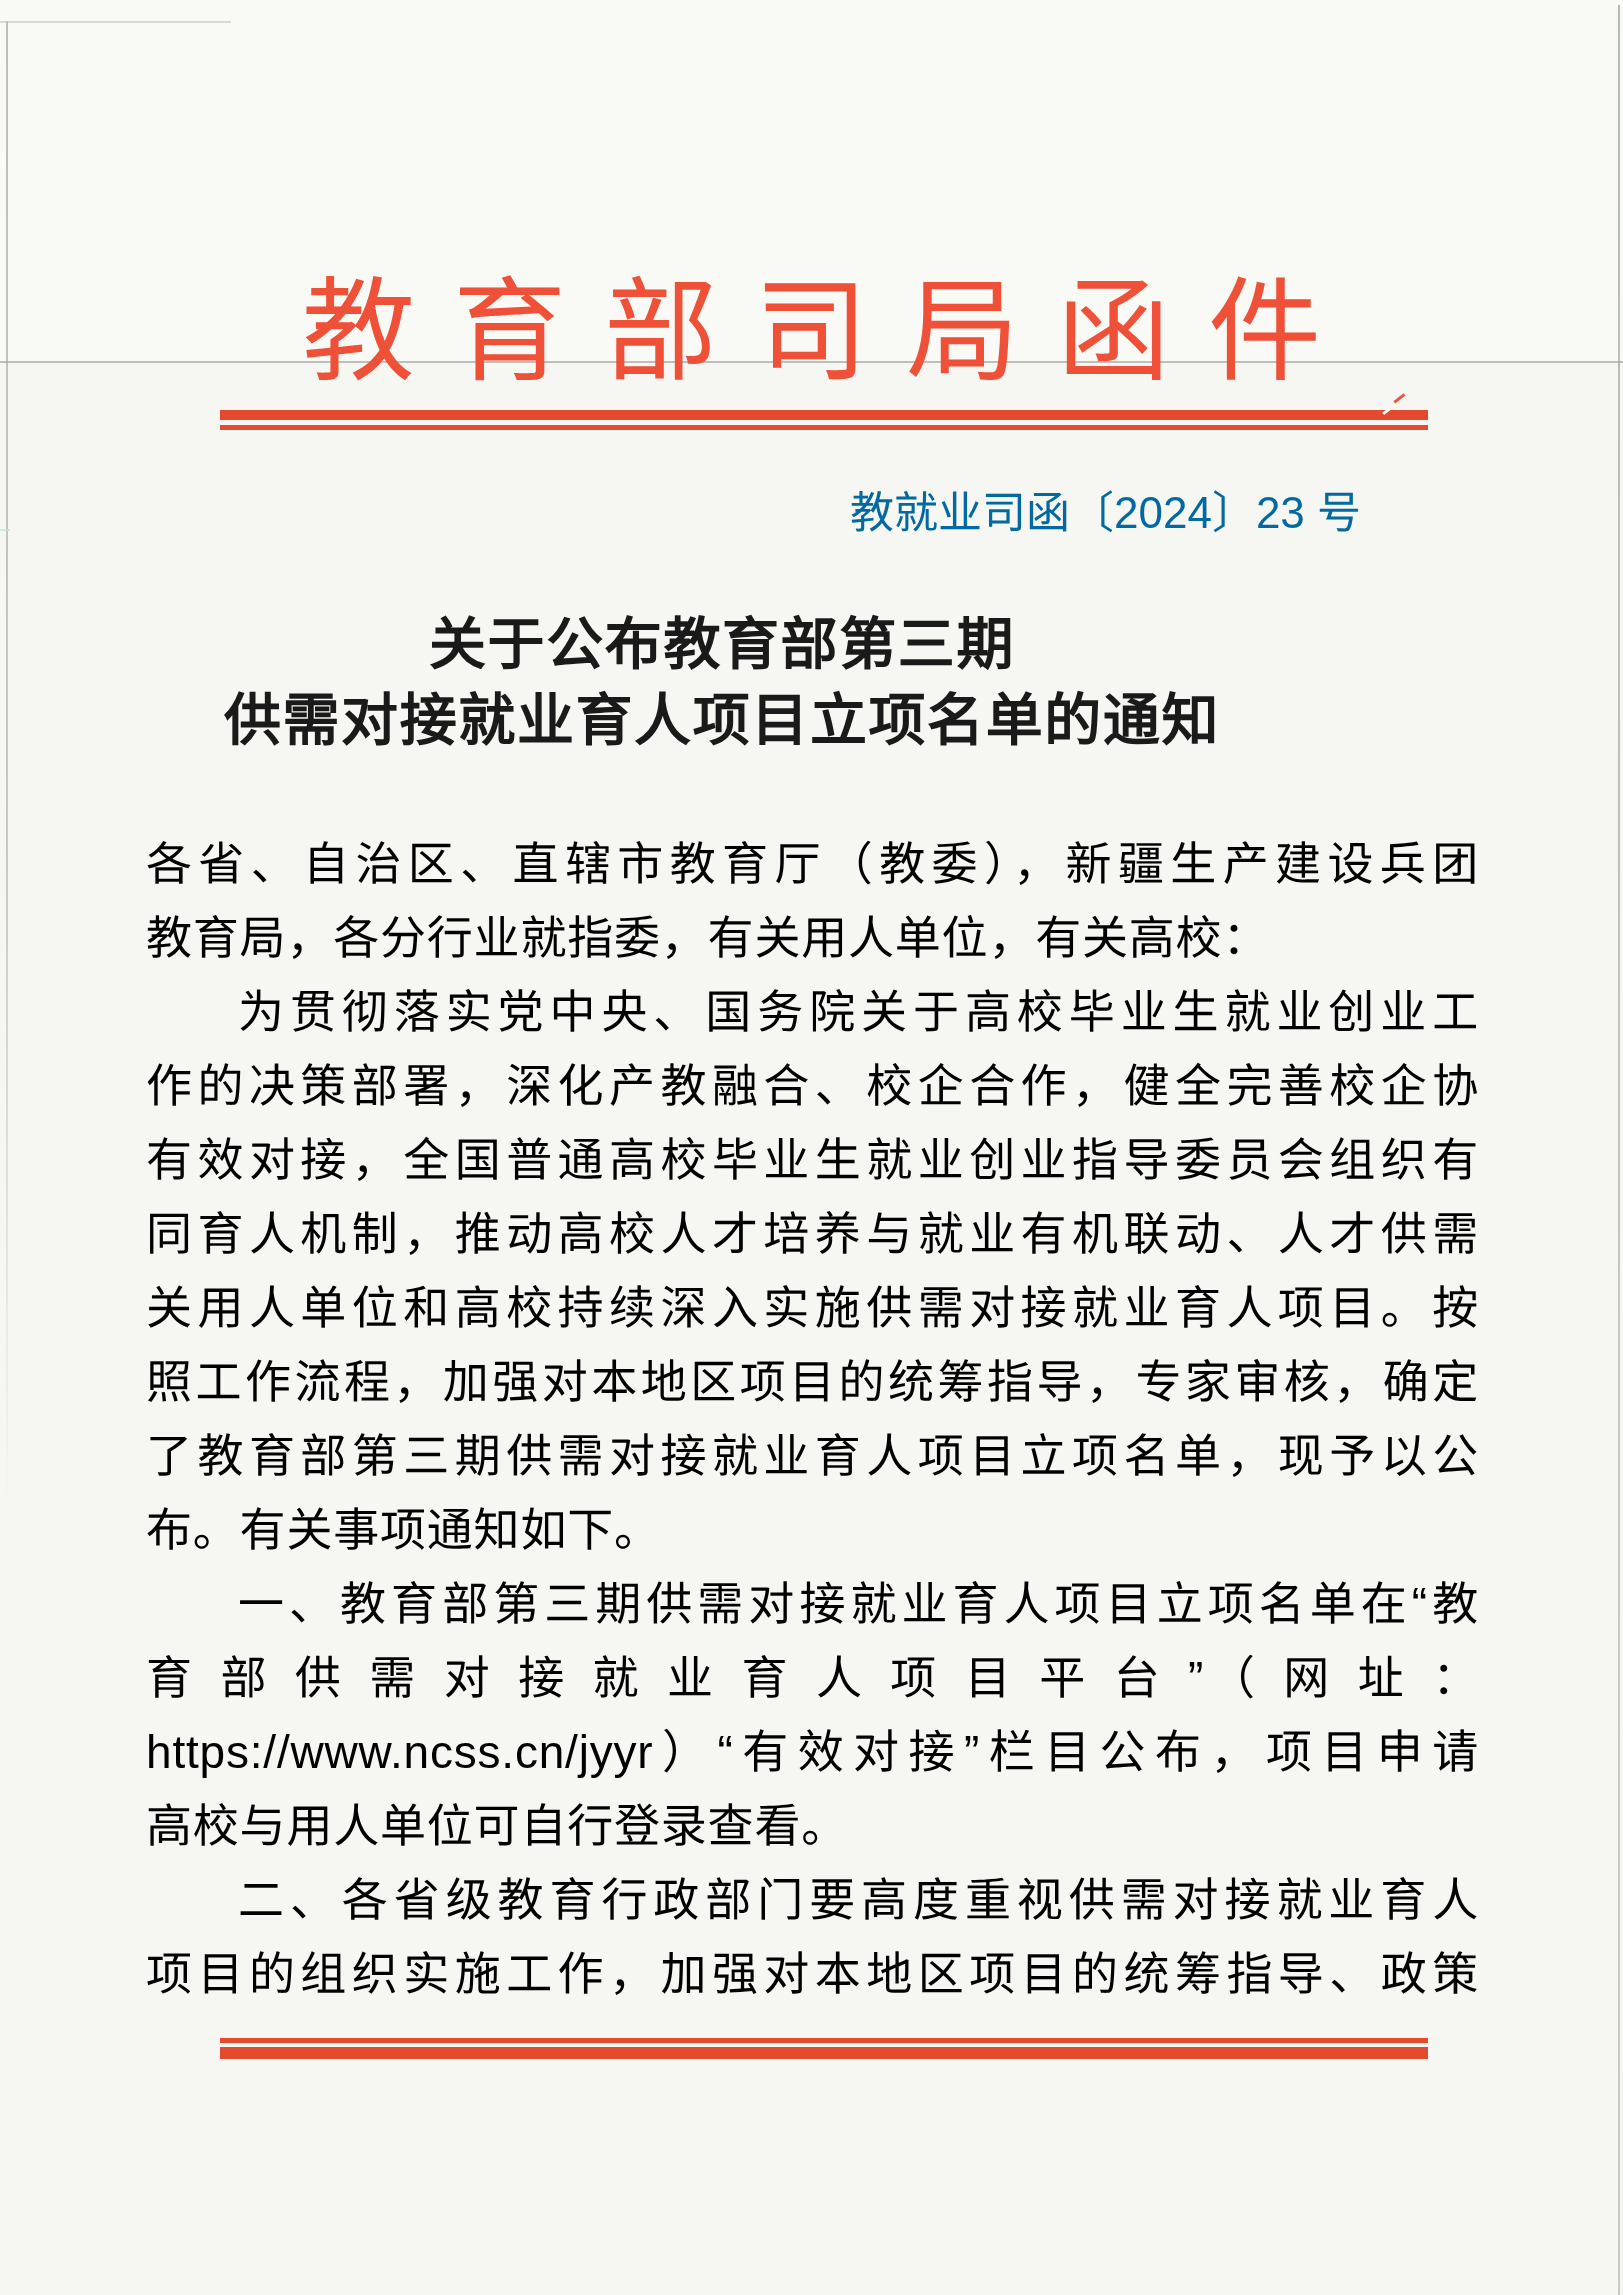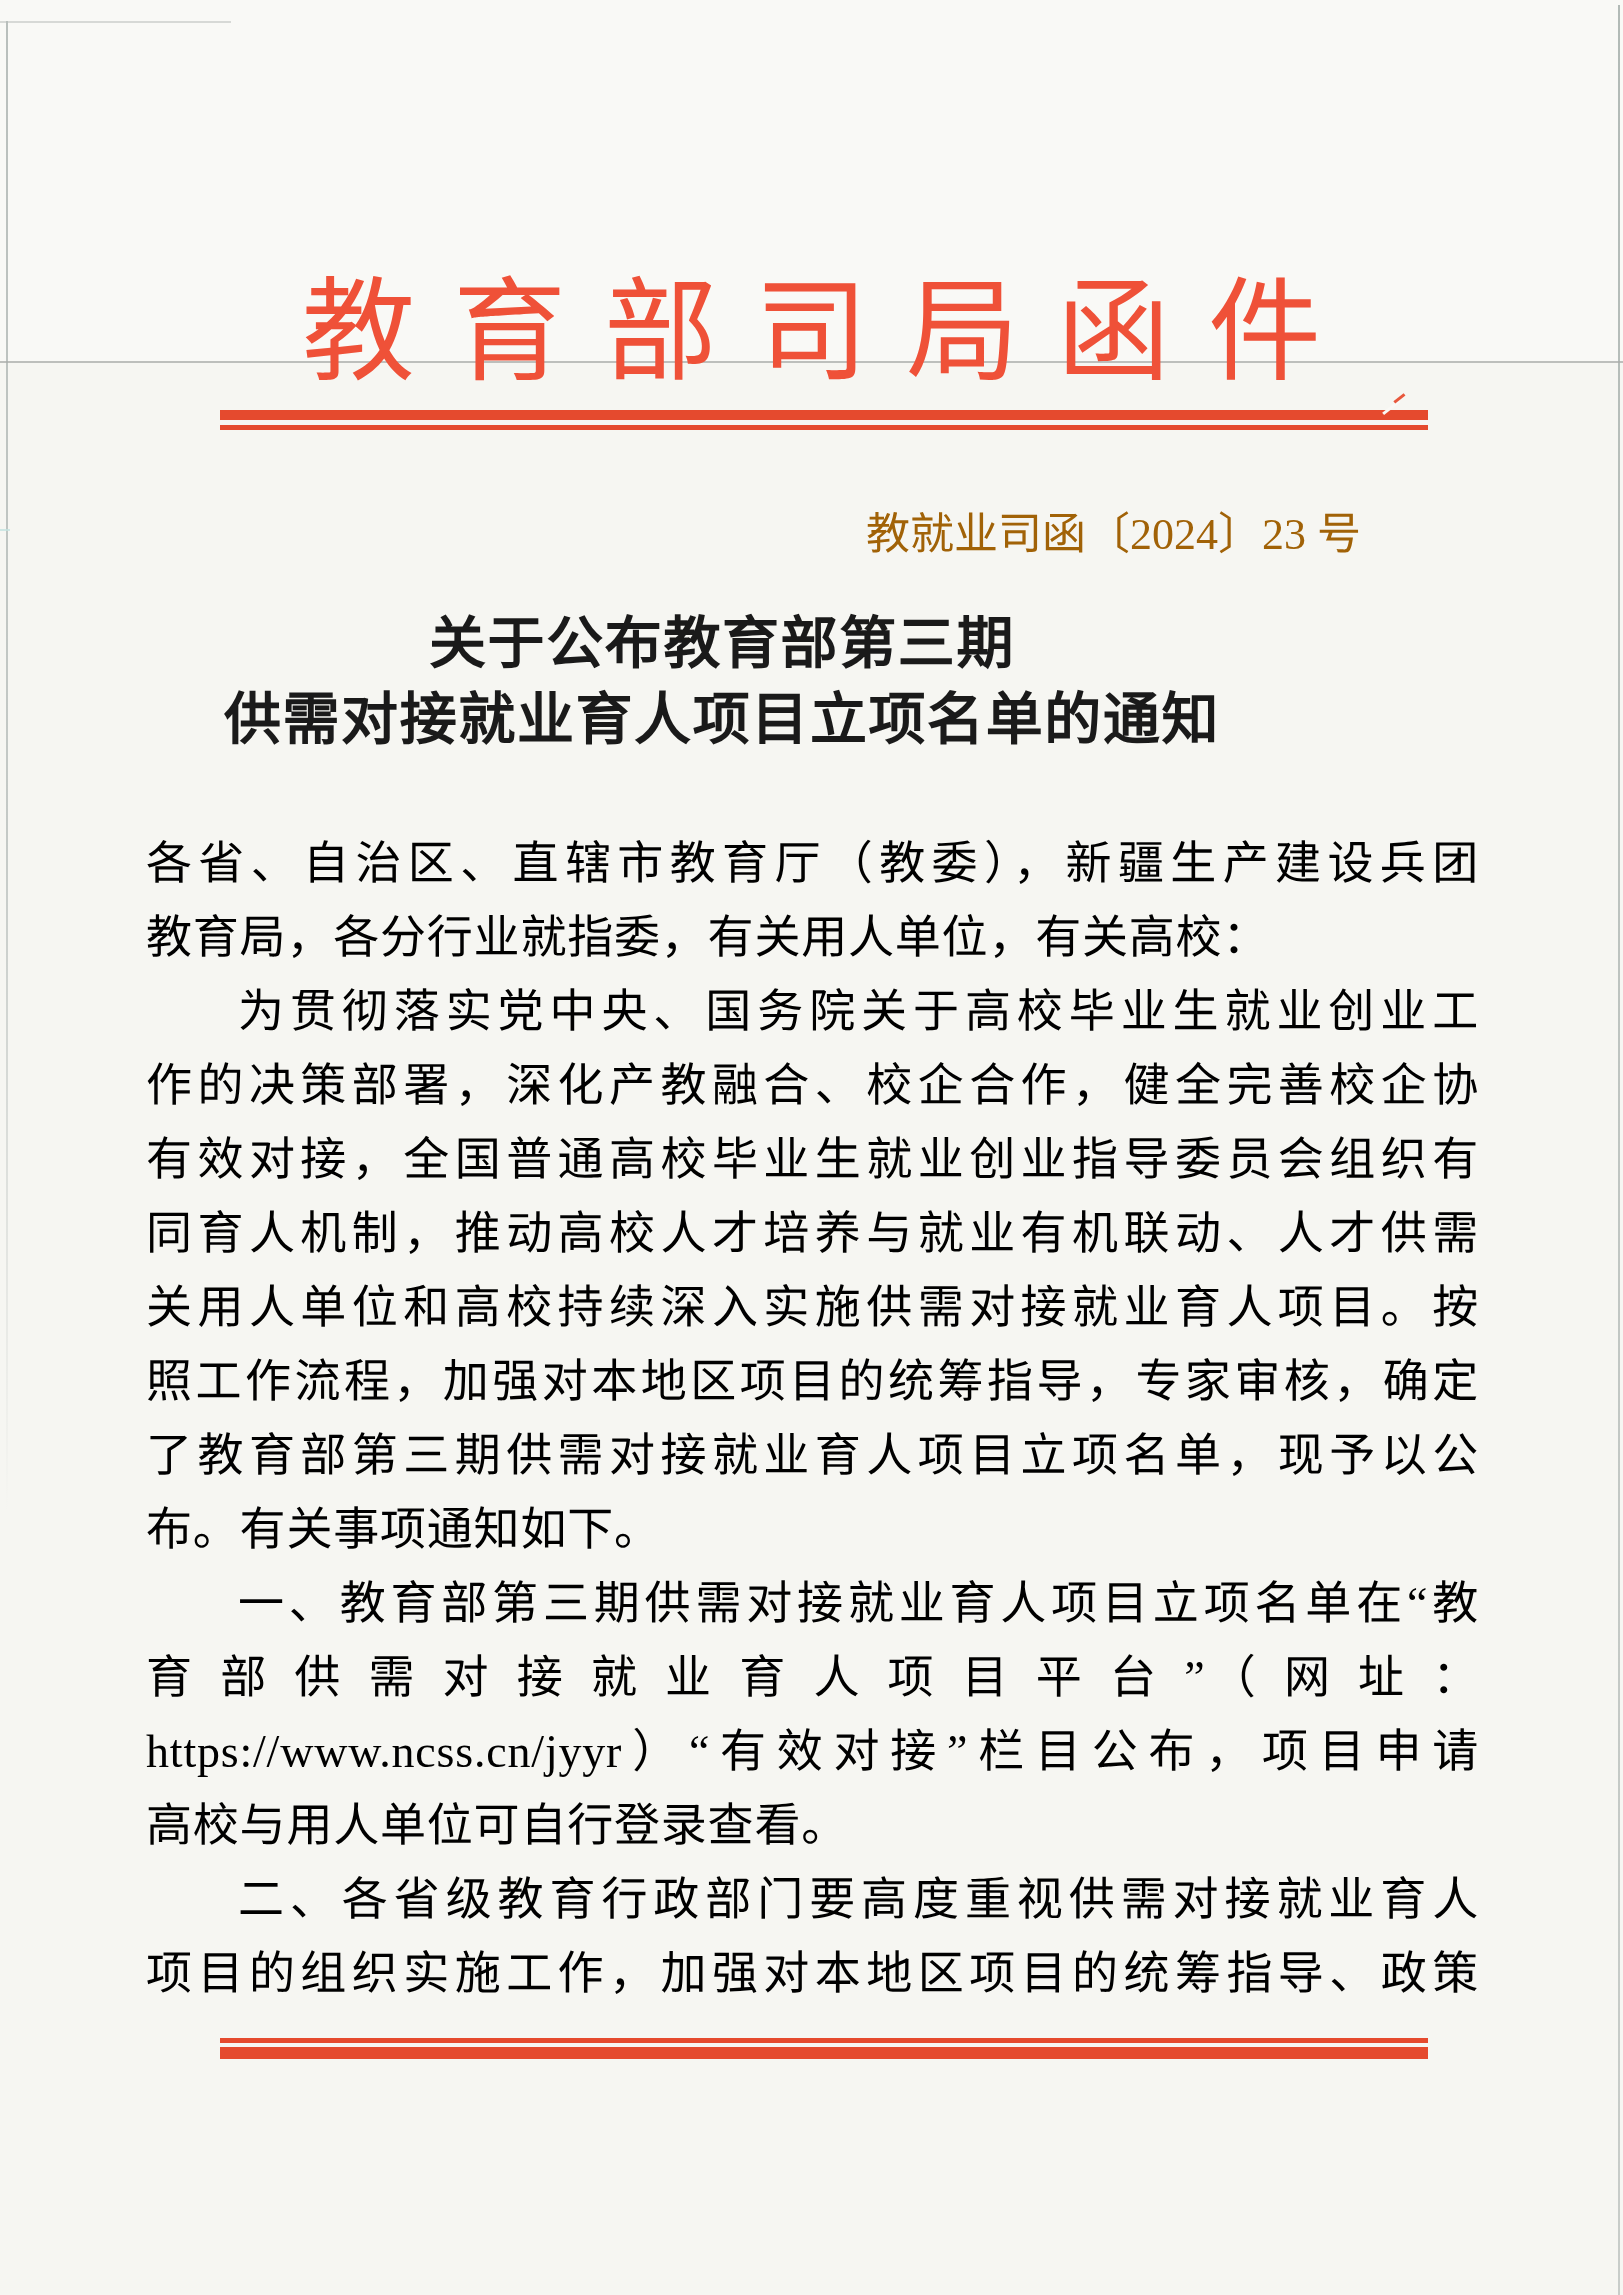--- a/index.html
+++ b/index.html
@@ -7,21 +7,21 @@
     padding: 0;
     background: #e9e9e7;
   }
   .page {
     position: relative;
     width: 1623px;
     height: 2295px;
     margin: 0;
     background: #f6f6f2;
     overflow: hidden;
-    font-family: Liberation Serif, serif;
+    font-family: Liberation Sans, sans-serif;
   }
   
   .band-top {
     position: absolute;
     left: 0; top: 0;
     width: 1623px; height: 361px;
     background: #f9f9f6;
   }
   
   .artifact { position: absolute; }
@@ -64,26 +64,25 @@
   .pen-tick {
     position: absolute; left: 1393px; top: 397px;
     width: 12.7px; height: 3.2px;
     background: #e8573c;
     transform: rotate(-38deg);
   }
 
   
   .doc-number {
     position: absolute;
-    left: 850px; top: 507px;
+    left: 850px; top: 485px;
     font-size: 44px;
     line-height: 55px;
-    color: #a16207;
+    color: #0369a1;
     white-space: nowrap;
-    margin-left: 16px;
   }
 
   
   .notice-title {
     position: absolute;
     left: 0; top: 606px;
     width: 1444px;
     text-align: center;
     font-size: 57px;
     font-weight: 700;

